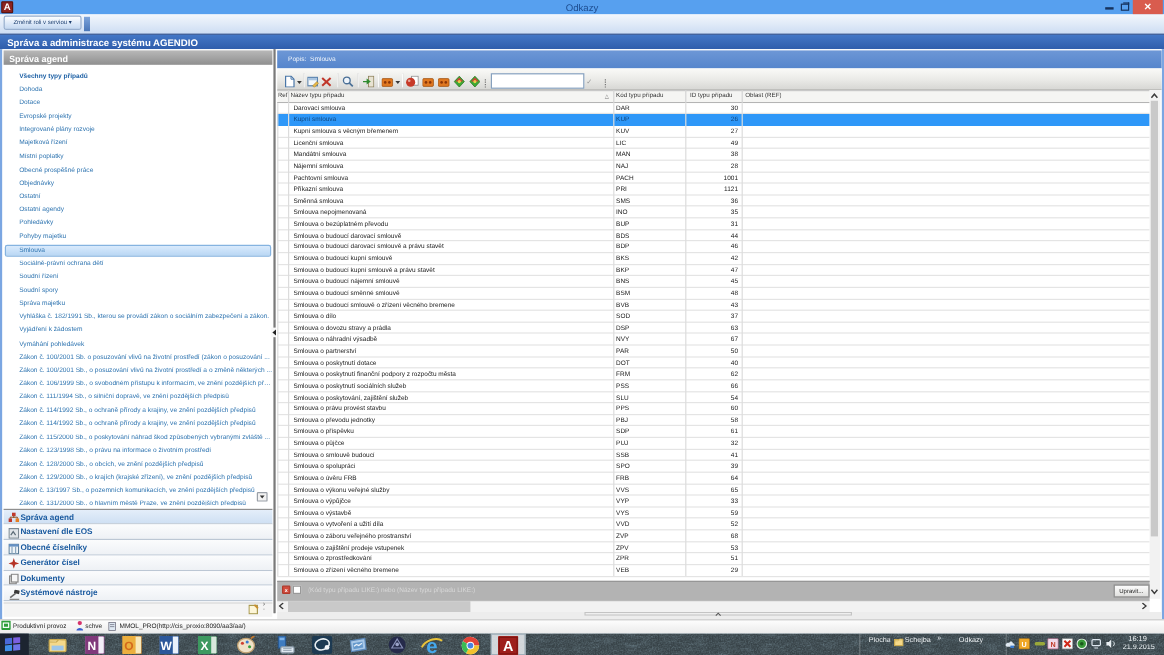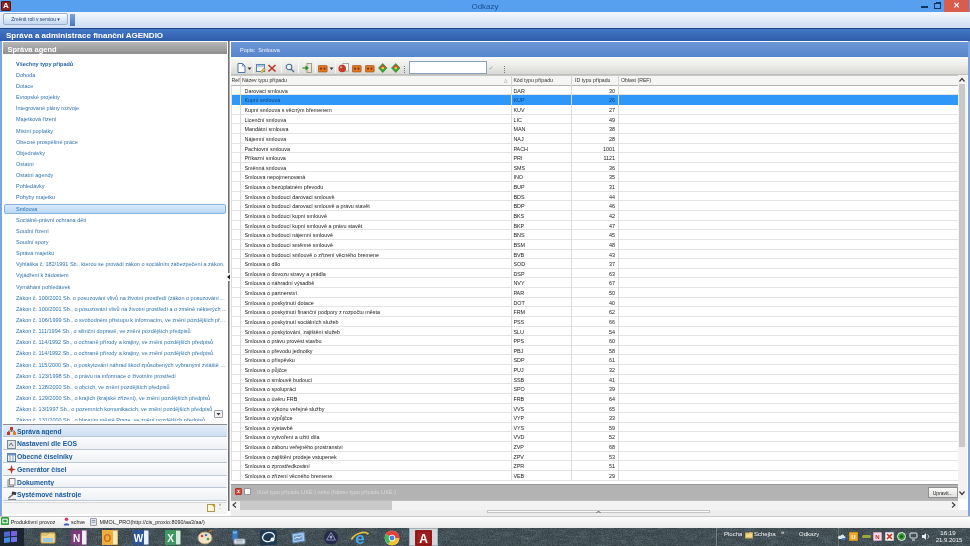--- a/index.html
+++ b/index.html
@@ -11,21 +11,21 @@
 <div class="a" style="left:1px;top:1px;width:10px;height:10px;background:#8c2320;border:1px solid #5a1512;border-radius:1px;color:#fff;font-size:8px;font-weight:bold;line-height:8px;text-align:center">A</div>
 <div class="a nw" style="left:440px;top:1.5px;width:90px;height:10px;font-size:8px;color:#1d4c8f;text-align:center;line-height:9px">Odkazy</div>
 <div class="a" style="left:921px;top:6px;width:7px;height:2px;background:#16335e"></div>
 <div class="a" style="left:934px;top:3px;width:7px;height:6px;border:1px solid #16335e"></div>
 <div class="a" style="left:936px;top:2px;width:5px;height:2px;border-top:1px solid #16335e;border-right:1px solid #16335e"></div>
 <div class="a" style="left:944px;top:0;width:25px;height:12px;background:#d95c4e;color:#fff;font-size:8px;font-weight:bold;text-align:center;line-height:11px">✕</div>
 <div class="a" style="left:0;top:12px;width:970px;height:16px;background:linear-gradient(#f3f7fc,#cdddf3)"></div>
 <div class="a" style="left:3px;top:13px;width:65px;height:12px;background:linear-gradient(#fdfefe,#d9e6f7 60%,#c4d8f0);border:1px solid #98afce;border-radius:2px;font-size:7px;color:#1c3f70;text-align:center;line-height:10px"><span style="font-size:5px">Změnit roli v serviou ▾</span></div>
 <div class="a" style="left:70px;top:14px;width:5px;height:12px;background:linear-gradient(#7da4db,#4a76b8)"></div>
 <div class="a" style="left:0;top:28px;width:970px;height:13px;background:linear-gradient(#4377c6,#2f5dab);border-top:1px solid #1d4489"></div>
-<div class="a nw" style="left:6px;top:30.5px;width:400px;font-size:8px;font-weight:bold;color:#fff">Správa a administrace finanční AGENDIO</div>
+<div class="a nw" style="left:6px;top:30.5px;width:400px;font-size:8px;font-weight:bold;color:#fff">Správa a administrace systému AGENDIO</div>
 <div class="a" style="left:0;top:41px;width:2px;height:475px;background:#7ba6e2"></div>
 <div class="a" style="left:968px;top:41px;width:2px;height:475px;background:#7ba6e2"></div>
 <div class="a" style="left:2px;top:41px;width:226px;height:475px;background:#fff"></div>
 <div class="a" style="left:3px;top:42px;width:224px;height:12px;background:linear-gradient(#b8b8b8,#8f8f8f)"></div>
 <div class="a nw" style="left:7.5px;top:44.5px;width:200px;font-size:7.5px;font-weight:bold;color:#fff">Správa agend</div>
 <div class="a nw" style="left:16px;top:60.7px;width:211px;font-size:5.5px;color:#2e74b0;text-overflow:ellipsis;font-weight:bold;color:#1c5fa0;color:#1d60a5;">Všechny typy případů</div>
 <div class="a nw" style="left:16px;top:71.8px;width:211px;font-size:5.5px;color:#2e74b0;text-overflow:ellipsis;">Dohoda</div>
 <div class="a nw" style="left:16px;top:83.0px;width:211px;font-size:5.5px;color:#2e74b0;text-overflow:ellipsis;">Dotace</div>
 <div class="a nw" style="left:16px;top:94.1px;width:211px;font-size:5.5px;color:#2e74b0;text-overflow:ellipsis;">Evropské projekty</div>
 <div class="a nw" style="left:16px;top:105.3px;width:211px;font-size:5.5px;color:#2e74b0;text-overflow:ellipsis;">Integrované plány rozvoje</div>

